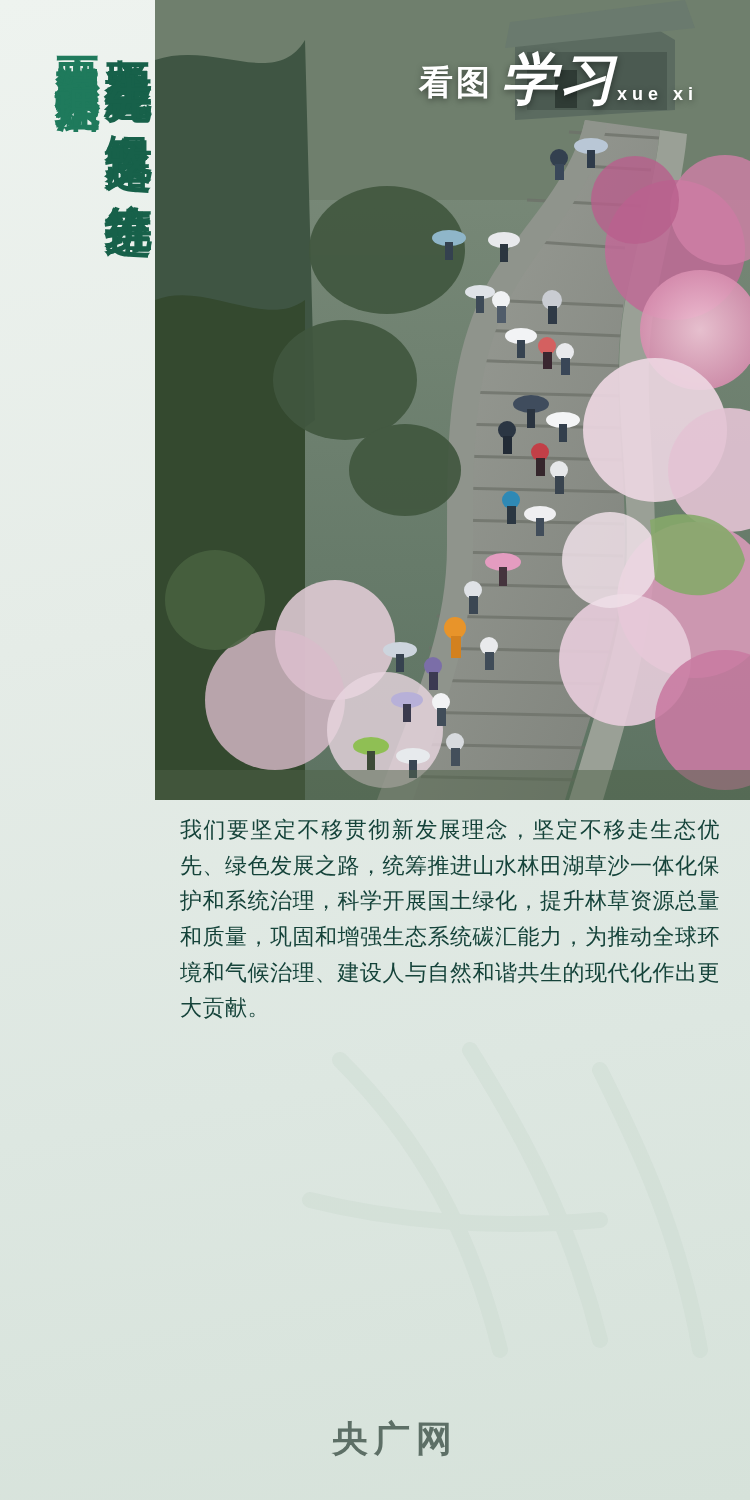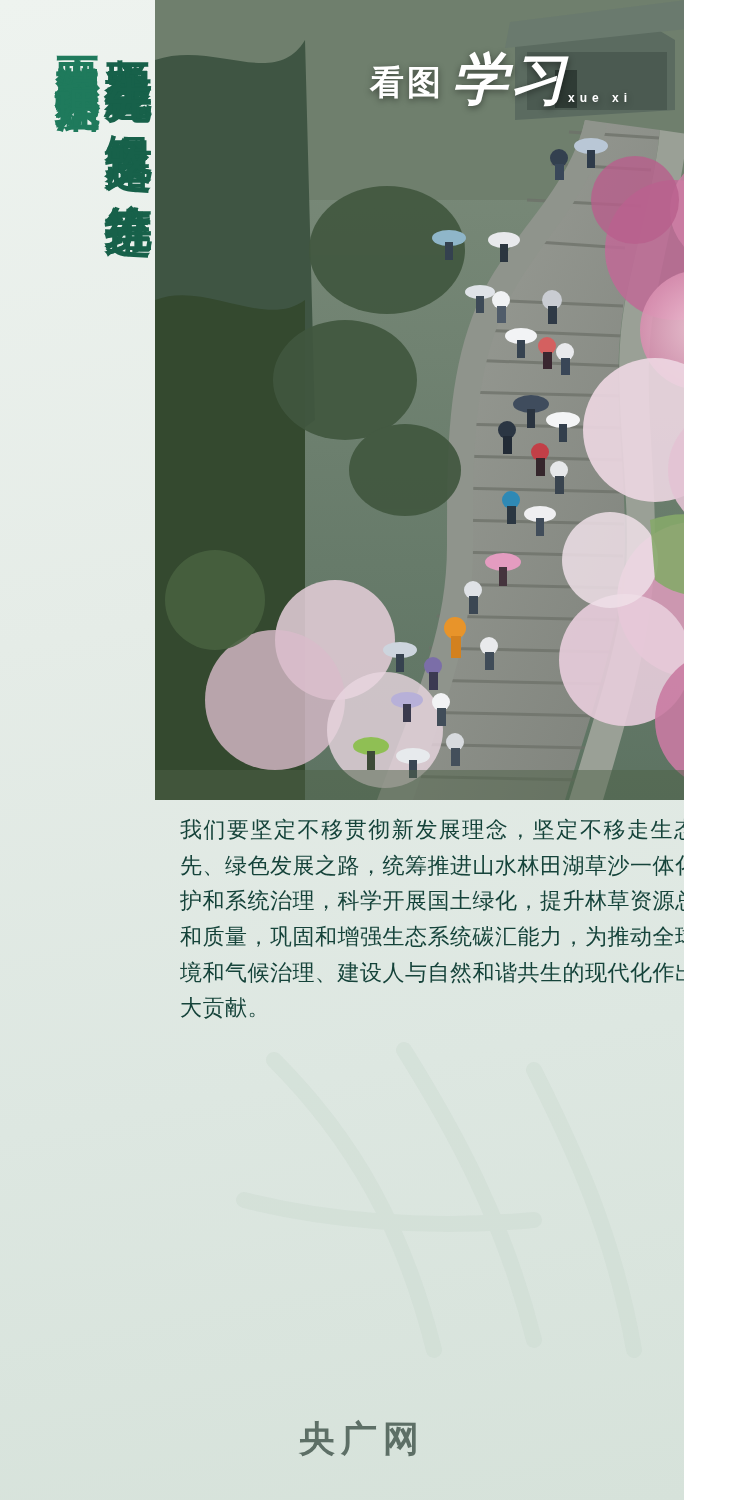--- a/index.html
+++ b/index.html
@@ -5,21 +5,21 @@
   html, body {
     margin: 0;
     padding: 0;
     background: #ffffff;
   }
   body {
     font-family: "Liberation Sans", sans-serif;
   }
   .poster {
     position: relative;
-    width: 684px;
+    width: 750px;
     height: 1500px;
     overflow: hidden;
     background: linear-gradient(170deg, #eef3ef 0%, #e5ece7 40%, #dde7e1 70%, #d6e2da 100%);
   }
 
   
   .bg-brush {
     position: absolute;
     right: -40px;
     bottom: 60px;
@@ -68,21 +68,21 @@
   }
   .logo-xuexi {
     font-family: "DejaVu Serif", serif;
     font-style: italic;
     font-size: 56px;
     font-weight: bold;
     line-height: .95;
     letter-spacing: 2px;
   }
   .logo-pinyin {
-    font-size: 12px;
+    font-size: 18px;
     letter-spacing: 5px;
     margin-top: 2px;
     font-weight: bold;
   }
 
   
   .headline {
     position: absolute;
     left: 0;
     top: 0;

